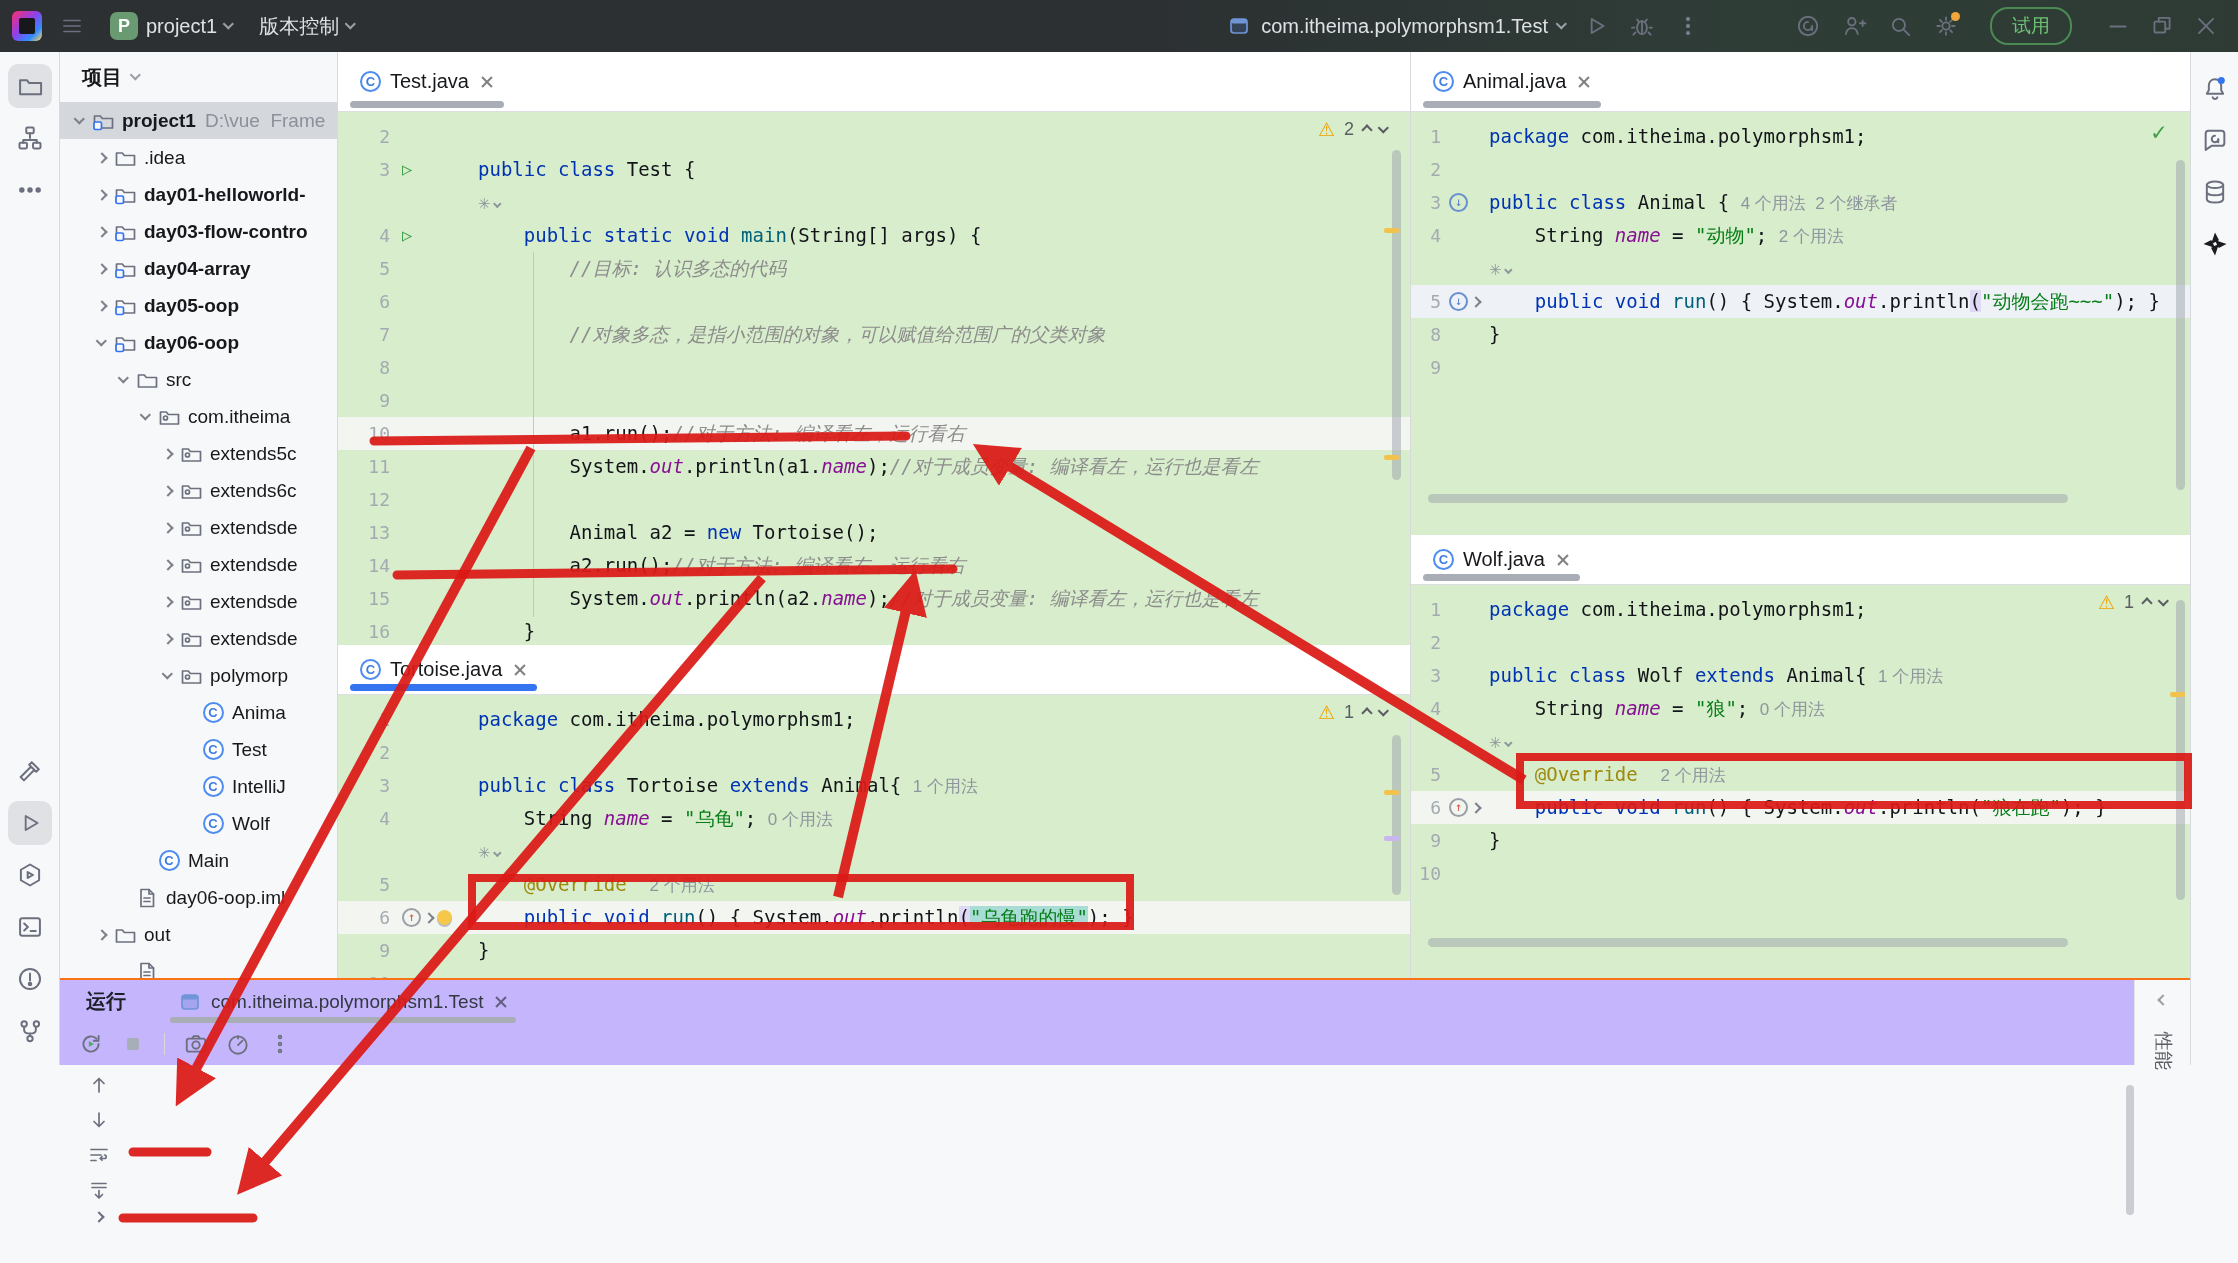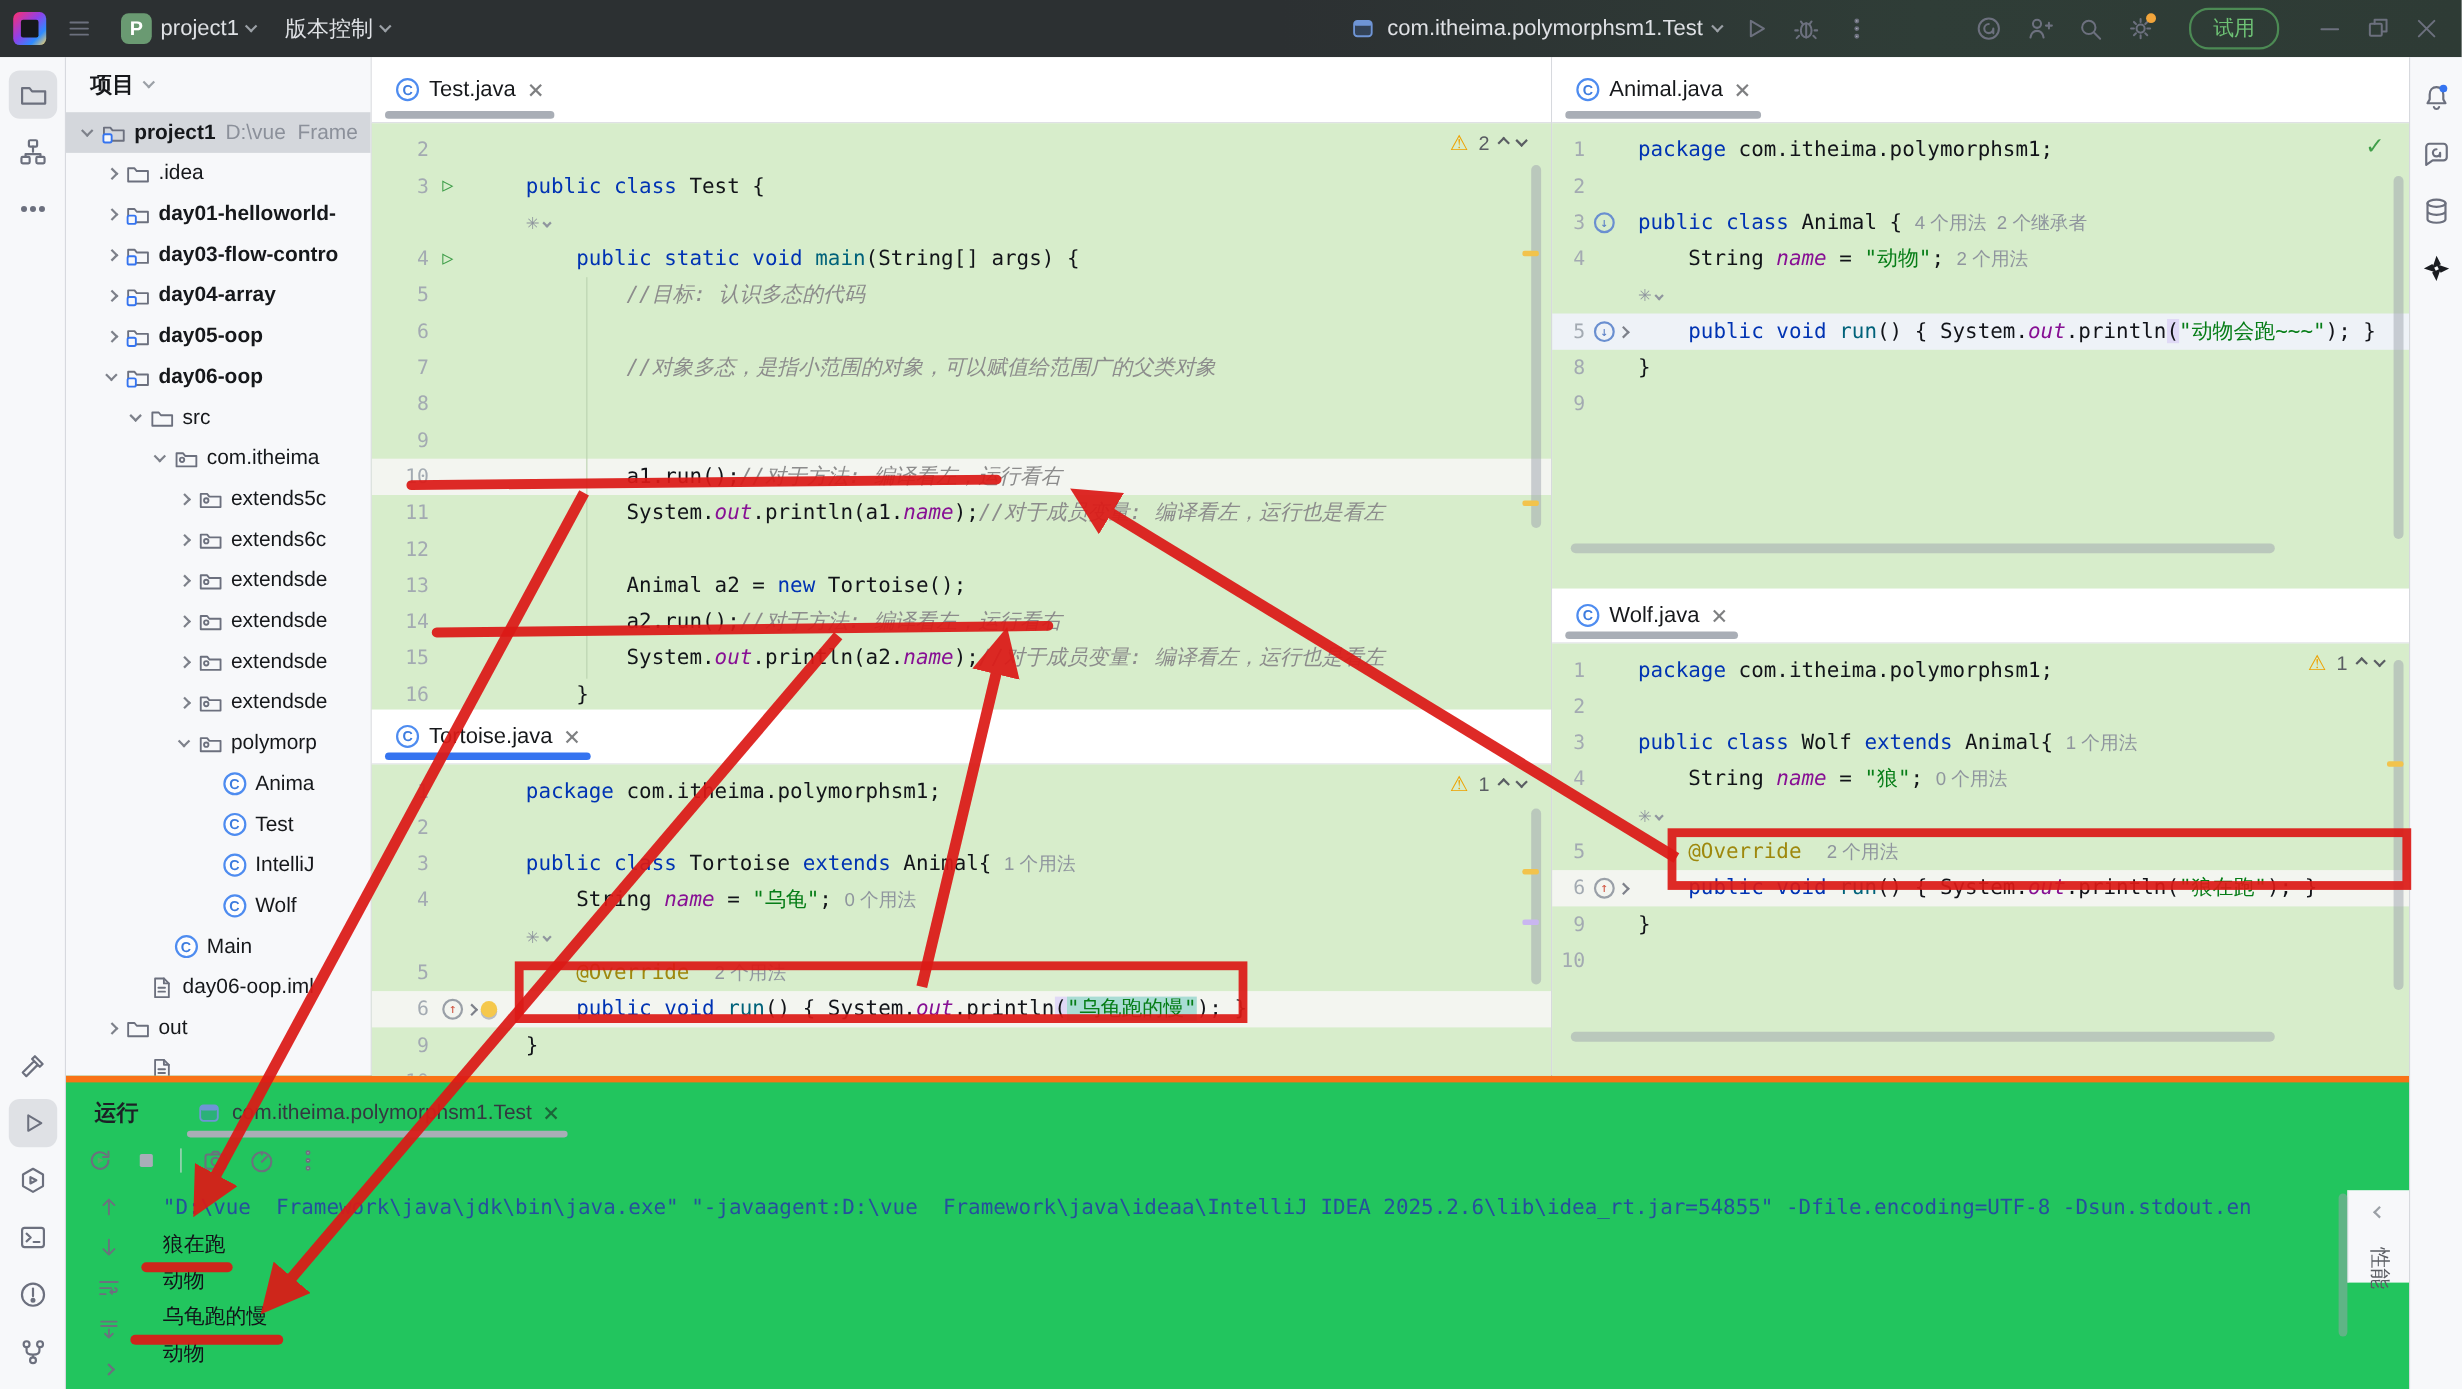--- a/index.html
+++ b/index.html
@@ -24,21 +24,21 @@
   .tb-chev { color:#9ba0a6; }
   .runcfg { margin-left:auto; display:flex; align-items:center; gap:10px; font-size:20px; }
   .tb-icons { display:flex; align-items:center; gap:6px; }
   .tb-ic { width:40px; height:36px; display:flex; align-items:center; justify-content:center; border-radius:6px; position:relative; }
   .trial { border:2px solid #4c8a54; color:#6ec275; border-radius:18px; padding:4px 20px; font-size:19px; margin:0 14px; }
   .winctl { display:flex; align-items:center; }
   .winctl .tb-ic { width:44px; }
   .dot-orange { position:absolute; top:4px; right:6px; width:9px; height:9px; border-radius:50%; background:#f2a53b; }
 
   
-  .app { display:flex; height:1211px; }
+  .app { display:flex; height:1013px; }
   .lstripe { width:60px; border-right:1px solid #d7d9de; display:flex; flex-direction:column; align-items:center;
     padding:8px 0; background:#f7f8fa; }
   .sbot { margin-top:auto; display:flex; flex-direction:column; align-items:center; }
   .stripe-ic { width:44px; height:44px; border-radius:10px; display:flex; align-items:center; justify-content:center; margin:4px 0; }
   .stripe-ic.sel { background:#dfe1e5; }
   .rstripe { width:48px; border-left:1px solid #d7d9de; background:#f7f8fa; display:flex; flex-direction:column; align-items:center; padding:10px 0; }
   .center { flex:1; display:flex; flex-direction:column; min-width:0; }
   .toprow { height:926px; display:flex; min-height:0; }
 
   
@@ -91,21 +91,21 @@
   .gfold { color:#7d818a; display:inline-flex; }
   .gbulb { width:15px; height:15px; border-radius:50%; background:#f5c84c; box-shadow:0 2px 0 #b9bdc4; display:inline-block; }
   .aiico { color:#8f959e; font-size:15px; font-family:"Liberation Sans",sans-serif; }
   .warnw { position:absolute; top:6px; right:22px; display:flex; align-items:center; gap:9px; font-size:18px; color:#5a5d63;
     font-family:"Liberation Sans",sans-serif; }
   .wico { color:#eda200; font-size:19px; }
   .okico { position:absolute; top:6px; right:24px; color:#3f9e49; font-size:24px; font-weight:bold; }
   .iguide { position:absolute; width:1px; background:#b9d2ae; }
 
   
-  .runpanel { flex:1; border-top:6px solid #f97316; background:#22c55e; display:flex; min-height:0;align-items:center; }
+  .runpanel { flex:1; border-top:2px solid #f97316; background:#c4b5fd; display:flex; min-height:0; }
   .runmain { flex:1; display:flex; flex-direction:column; min-width:0; }
   .runhead { height:44px; display:flex; align-items:center; padding-left:26px; }
   .runlbl { font-weight:bold; font-size:20px; }
   .runtab { margin-left:44px; height:100%; display:flex; align-items:center; gap:9px; position:relative; font-size:19px; color:#343840; padding:0 8px; }
   .runtab .tu { position:absolute; left:0; right:0; bottom:0; height:6px; border-radius:4px; background:#a9aeb6; }
   .runbar { height:42px; display:flex; align-items:center; gap:8px; padding-left:14px; }
   .rbic { width:34px; height:34px; display:flex; align-items:center; justify-content:center; border-radius:6px; position:relative; }
   .rbsep { width:1px; height:22px; background:#d7d9de; margin:0 6px; }
   .console { flex:1; display:flex; min-height:0; }
   .cgut { width:78px; display:flex; flex-direction:column; align-items:center; gap:11px; padding-top:8px; color:#6c707e; }

